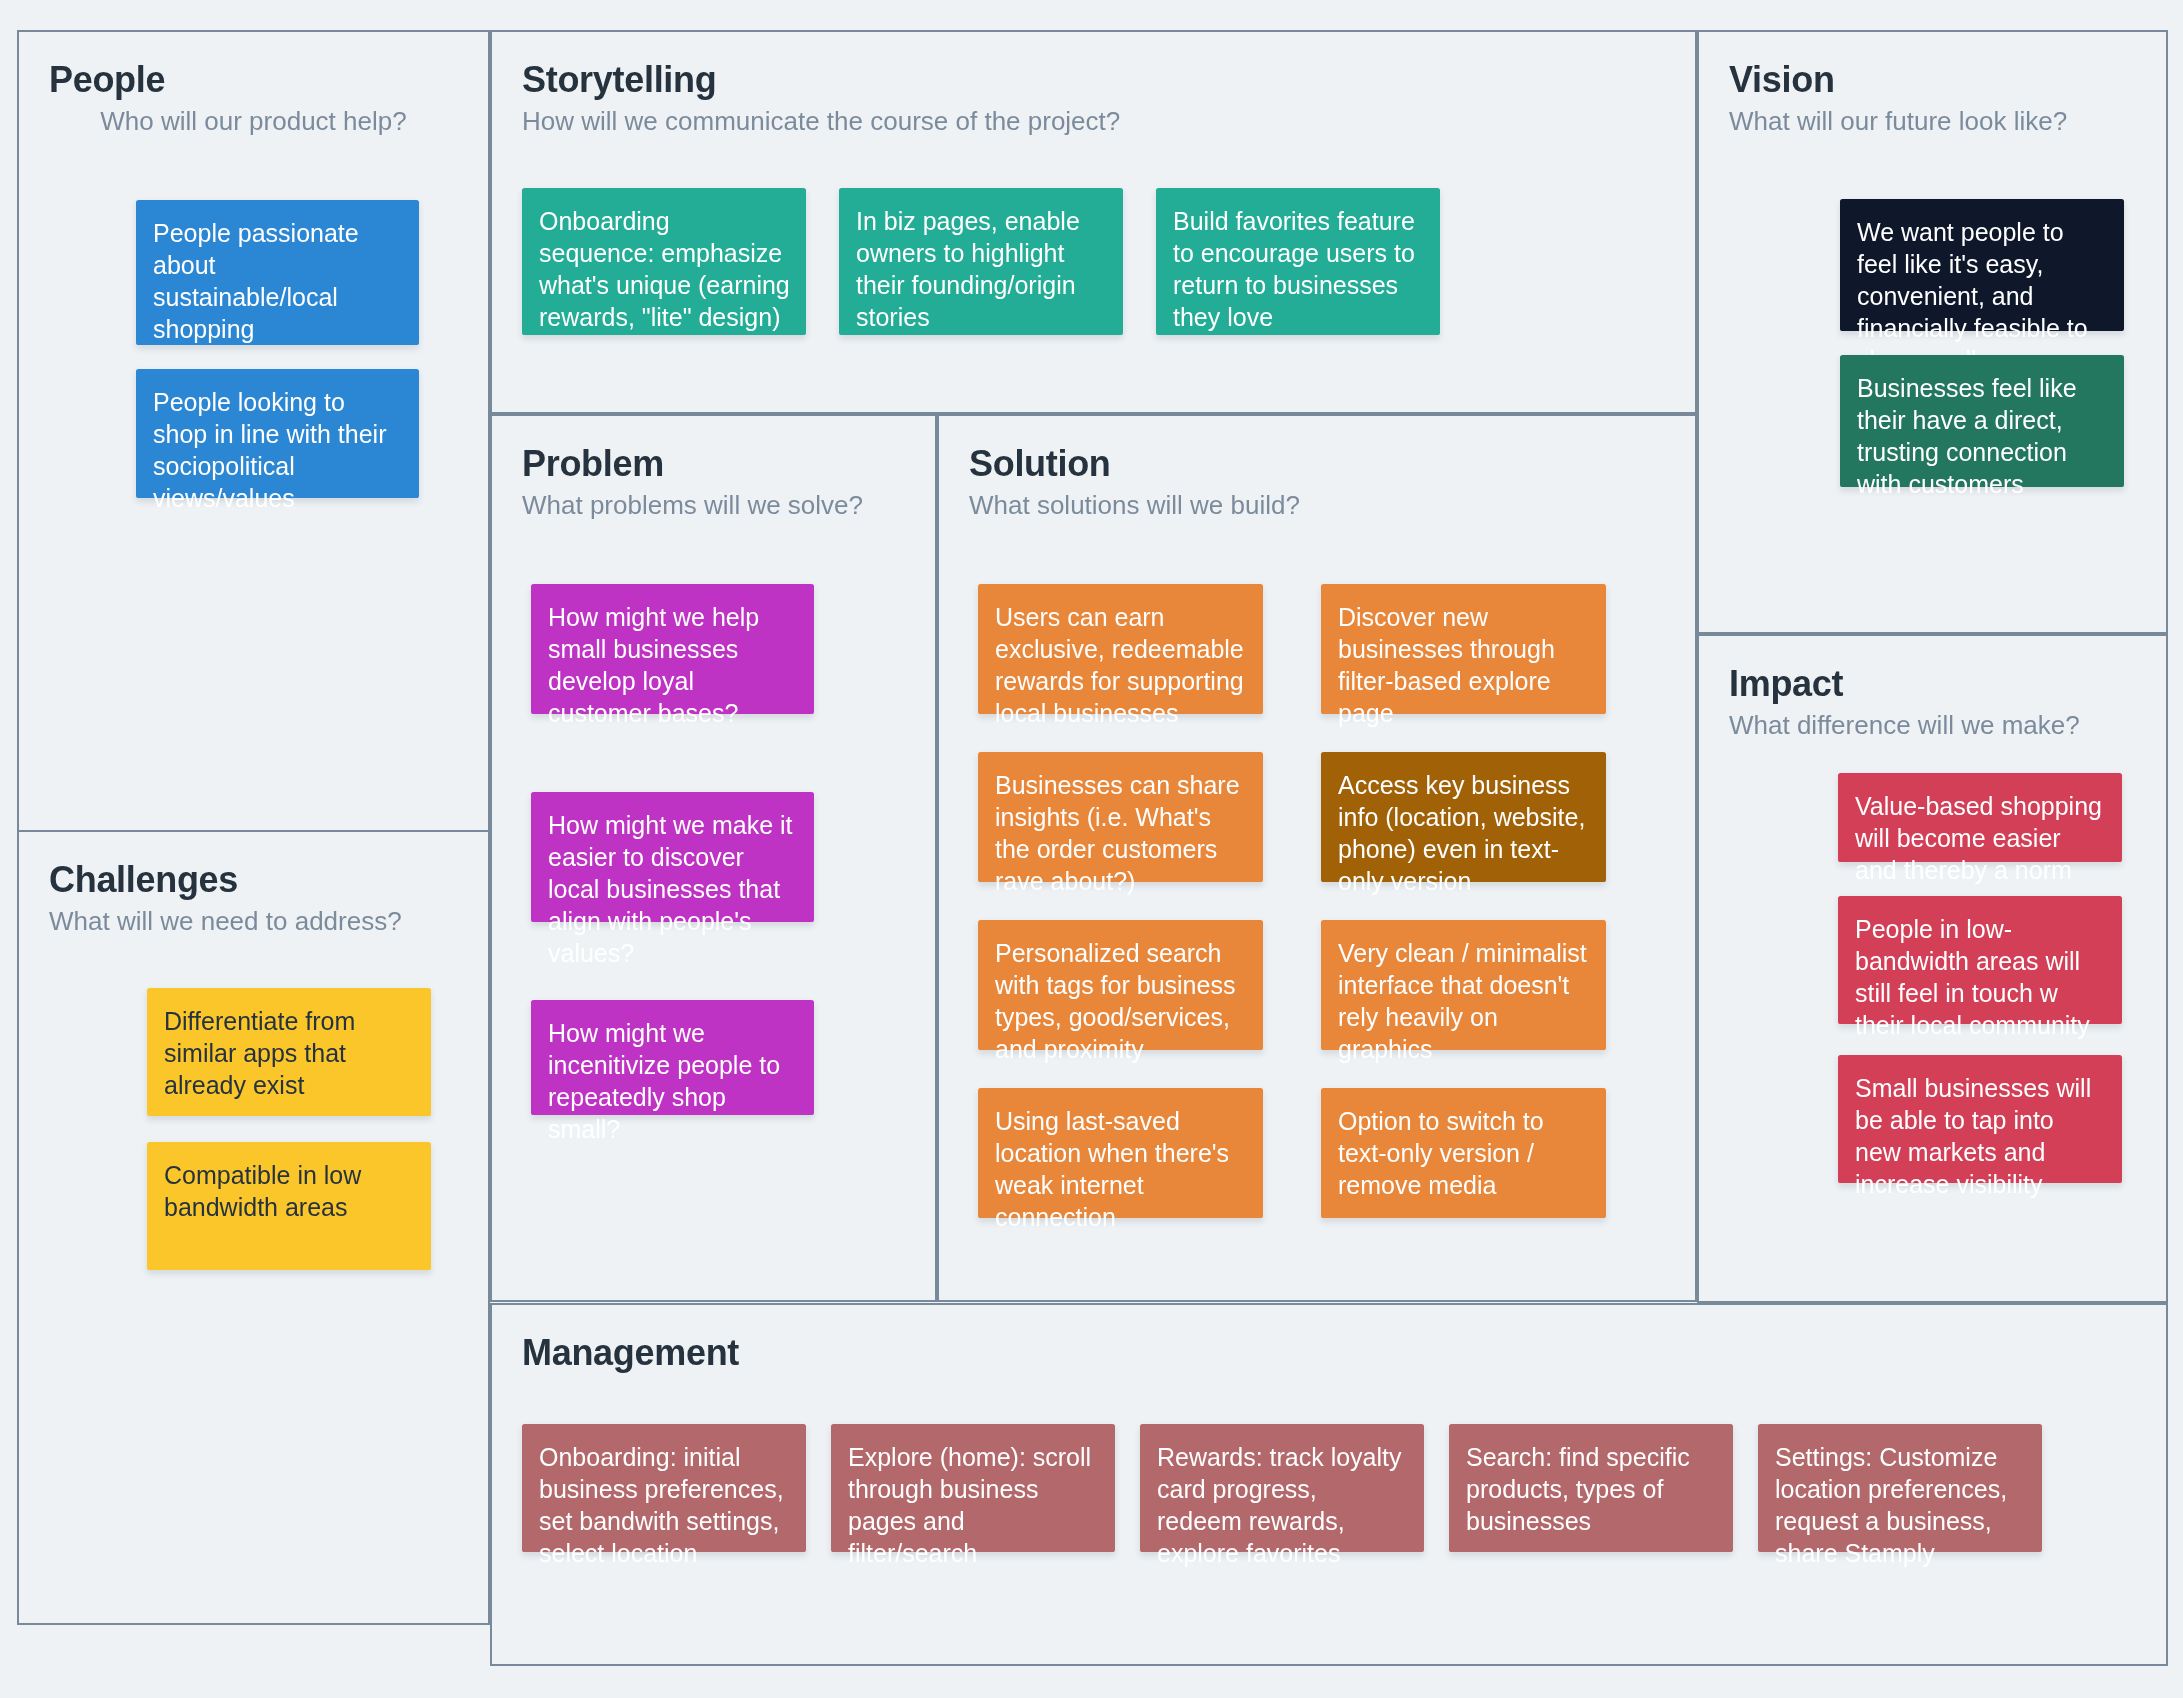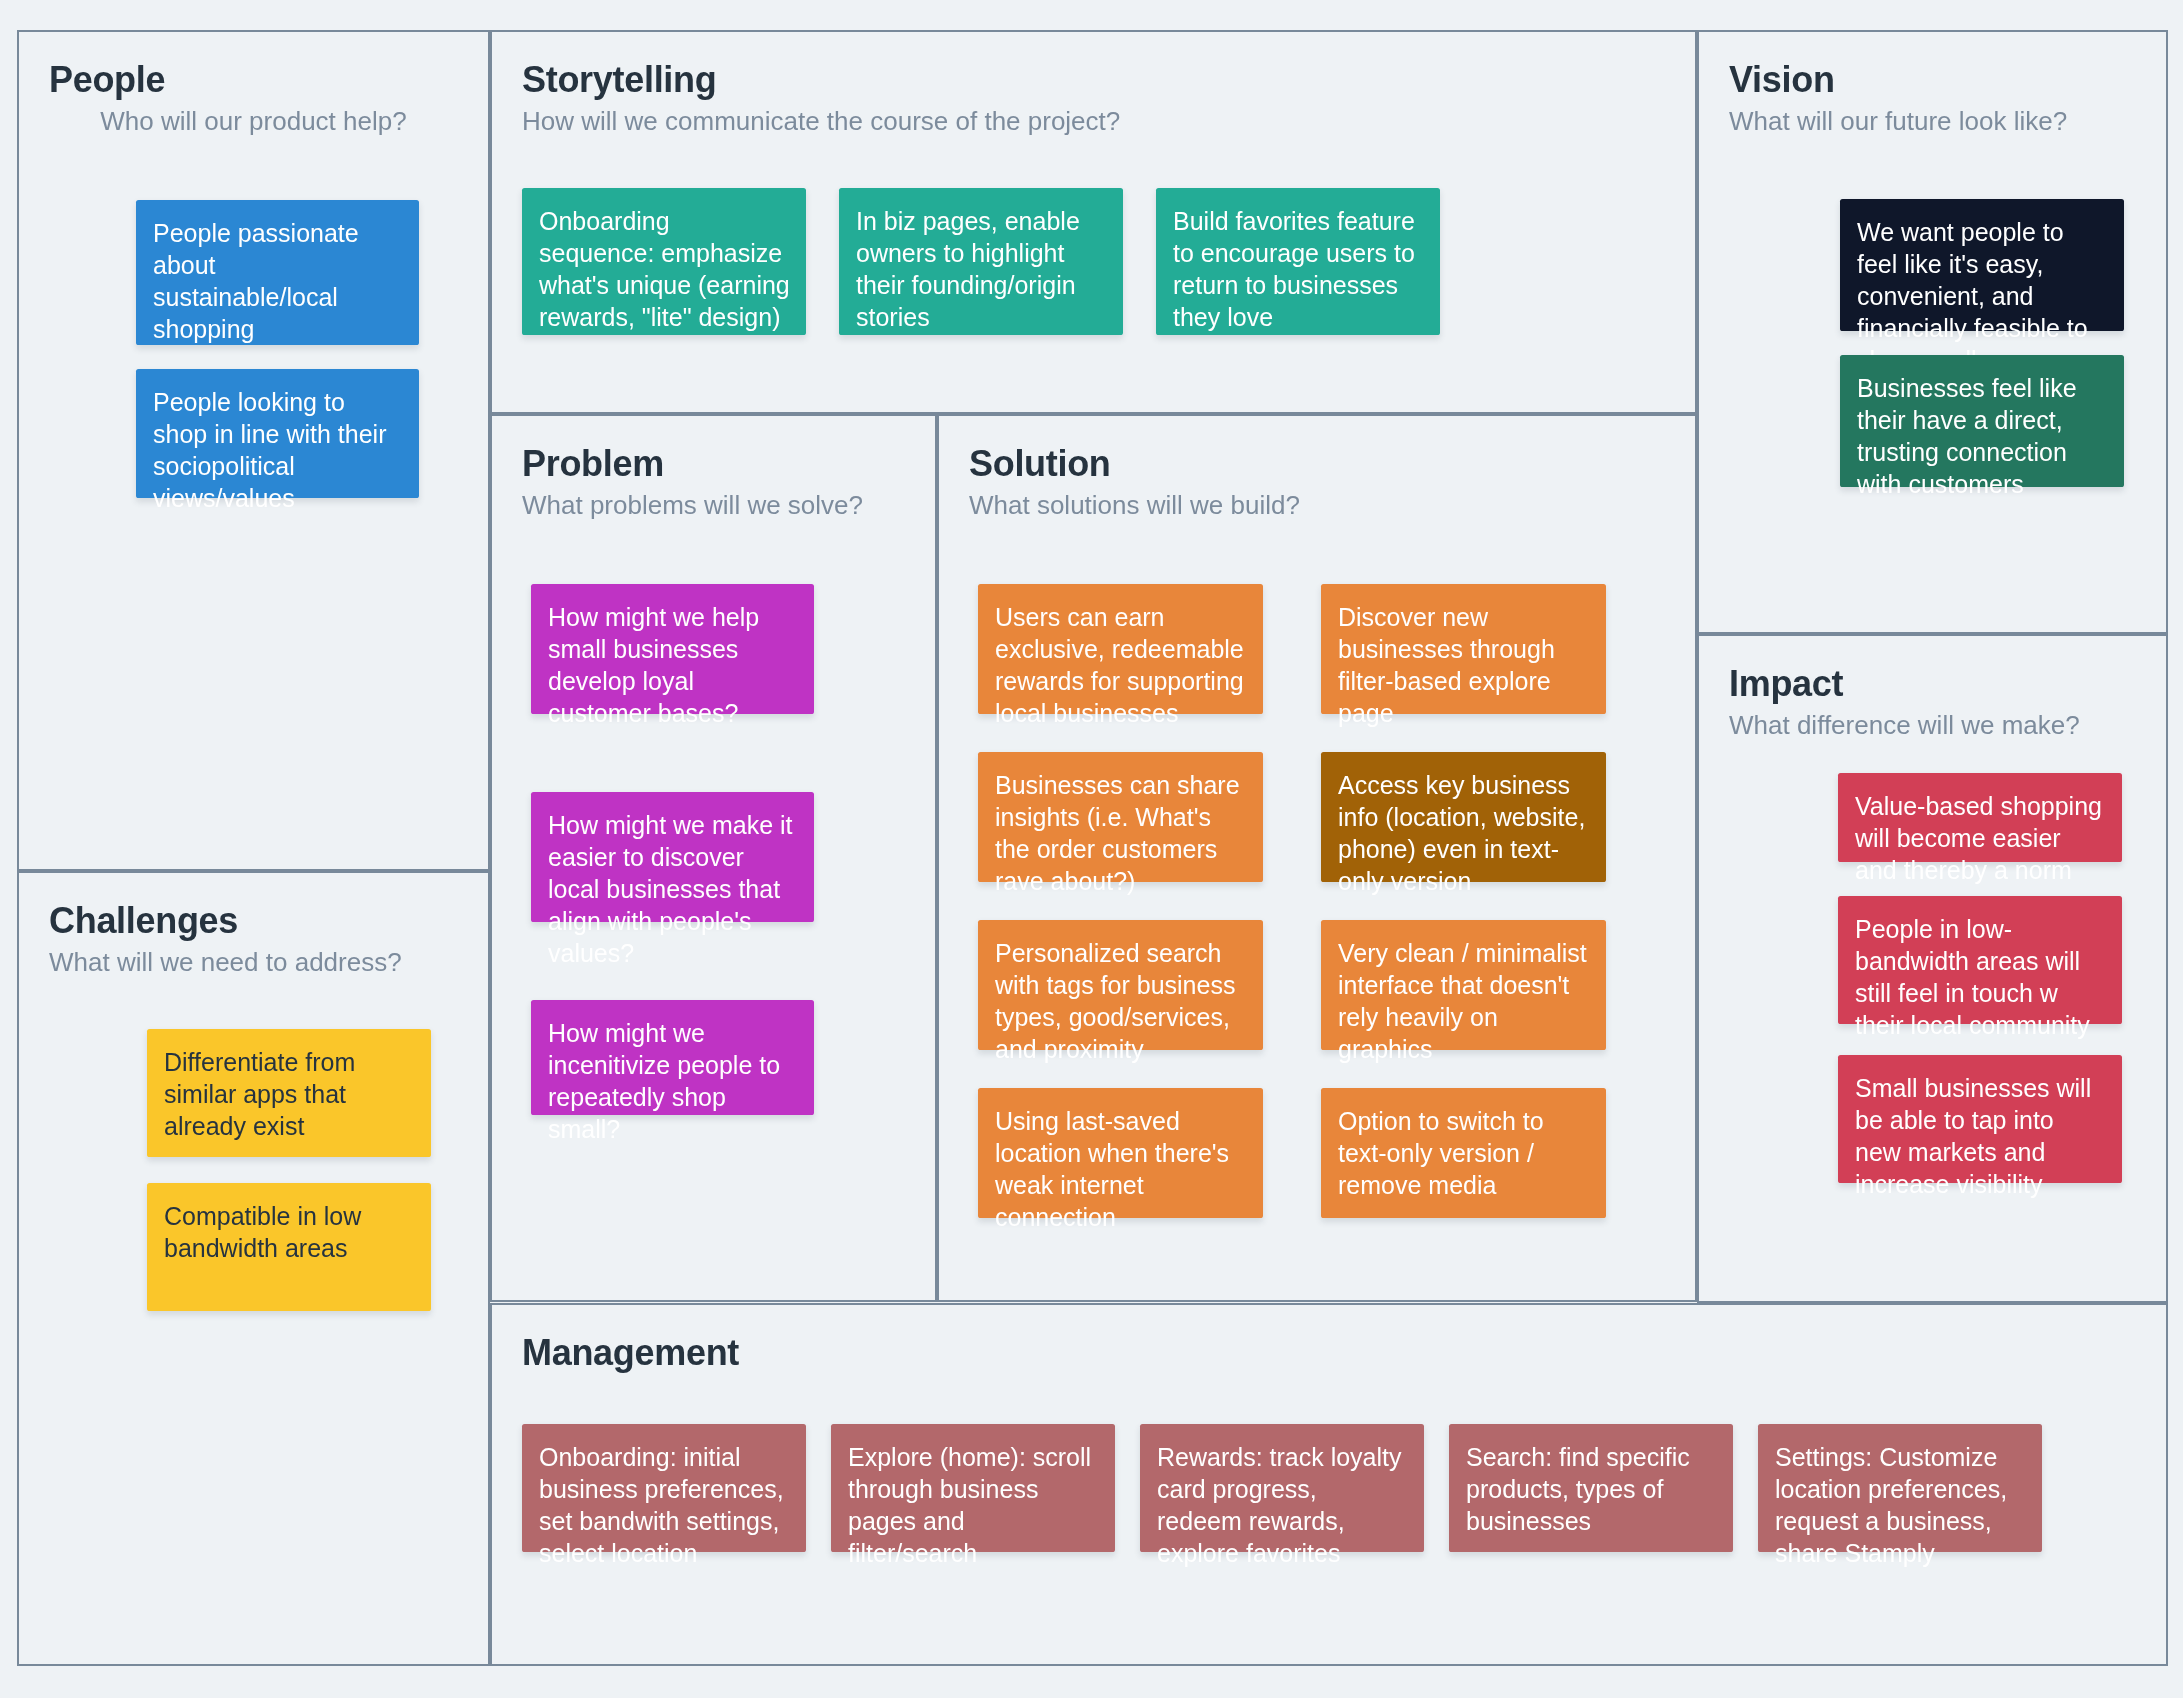--- a/index.html
+++ b/index.html
@@ -71,21 +71,21 @@
   .row { display: flex; }
 
   
   #people-panel { left: 17px;  top: 30px;   width: 473px;  height: 841px; }
   #people-notes { margin-top: 64px; margin-left: 87px; flex-direction: column; }
   #people-notes .note { width: 283px; }
   #people-notes .note:nth-child(1) { height: 145px; margin-bottom: 23.4px; }
   #people-notes .note:nth-child(2) { height: 129px; }
 
   
-  #challenges-panel { left: 17px; top: 871px; width: 473px; height: 795px; }
+  #challenges-panel { left: 17px; top: 830px; width: 473px; height: 795px; }
   #challenges-notes { margin-top: 52px; margin-left: 98px; flex-direction: column; }
   #challenges-notes .note { width: 284px; height: 128px; }
   #challenges-notes .note:nth-child(1) { margin-bottom: 26px; }
 
   
   #storytelling-panel { left: 490px; top: 30px; width: 1207px; height: 384px; }
   #storytelling-notes { margin-top: 52px; gap: 33px; }
   #storytelling-notes .note { width: 284px; height: 147px; }
 
   

